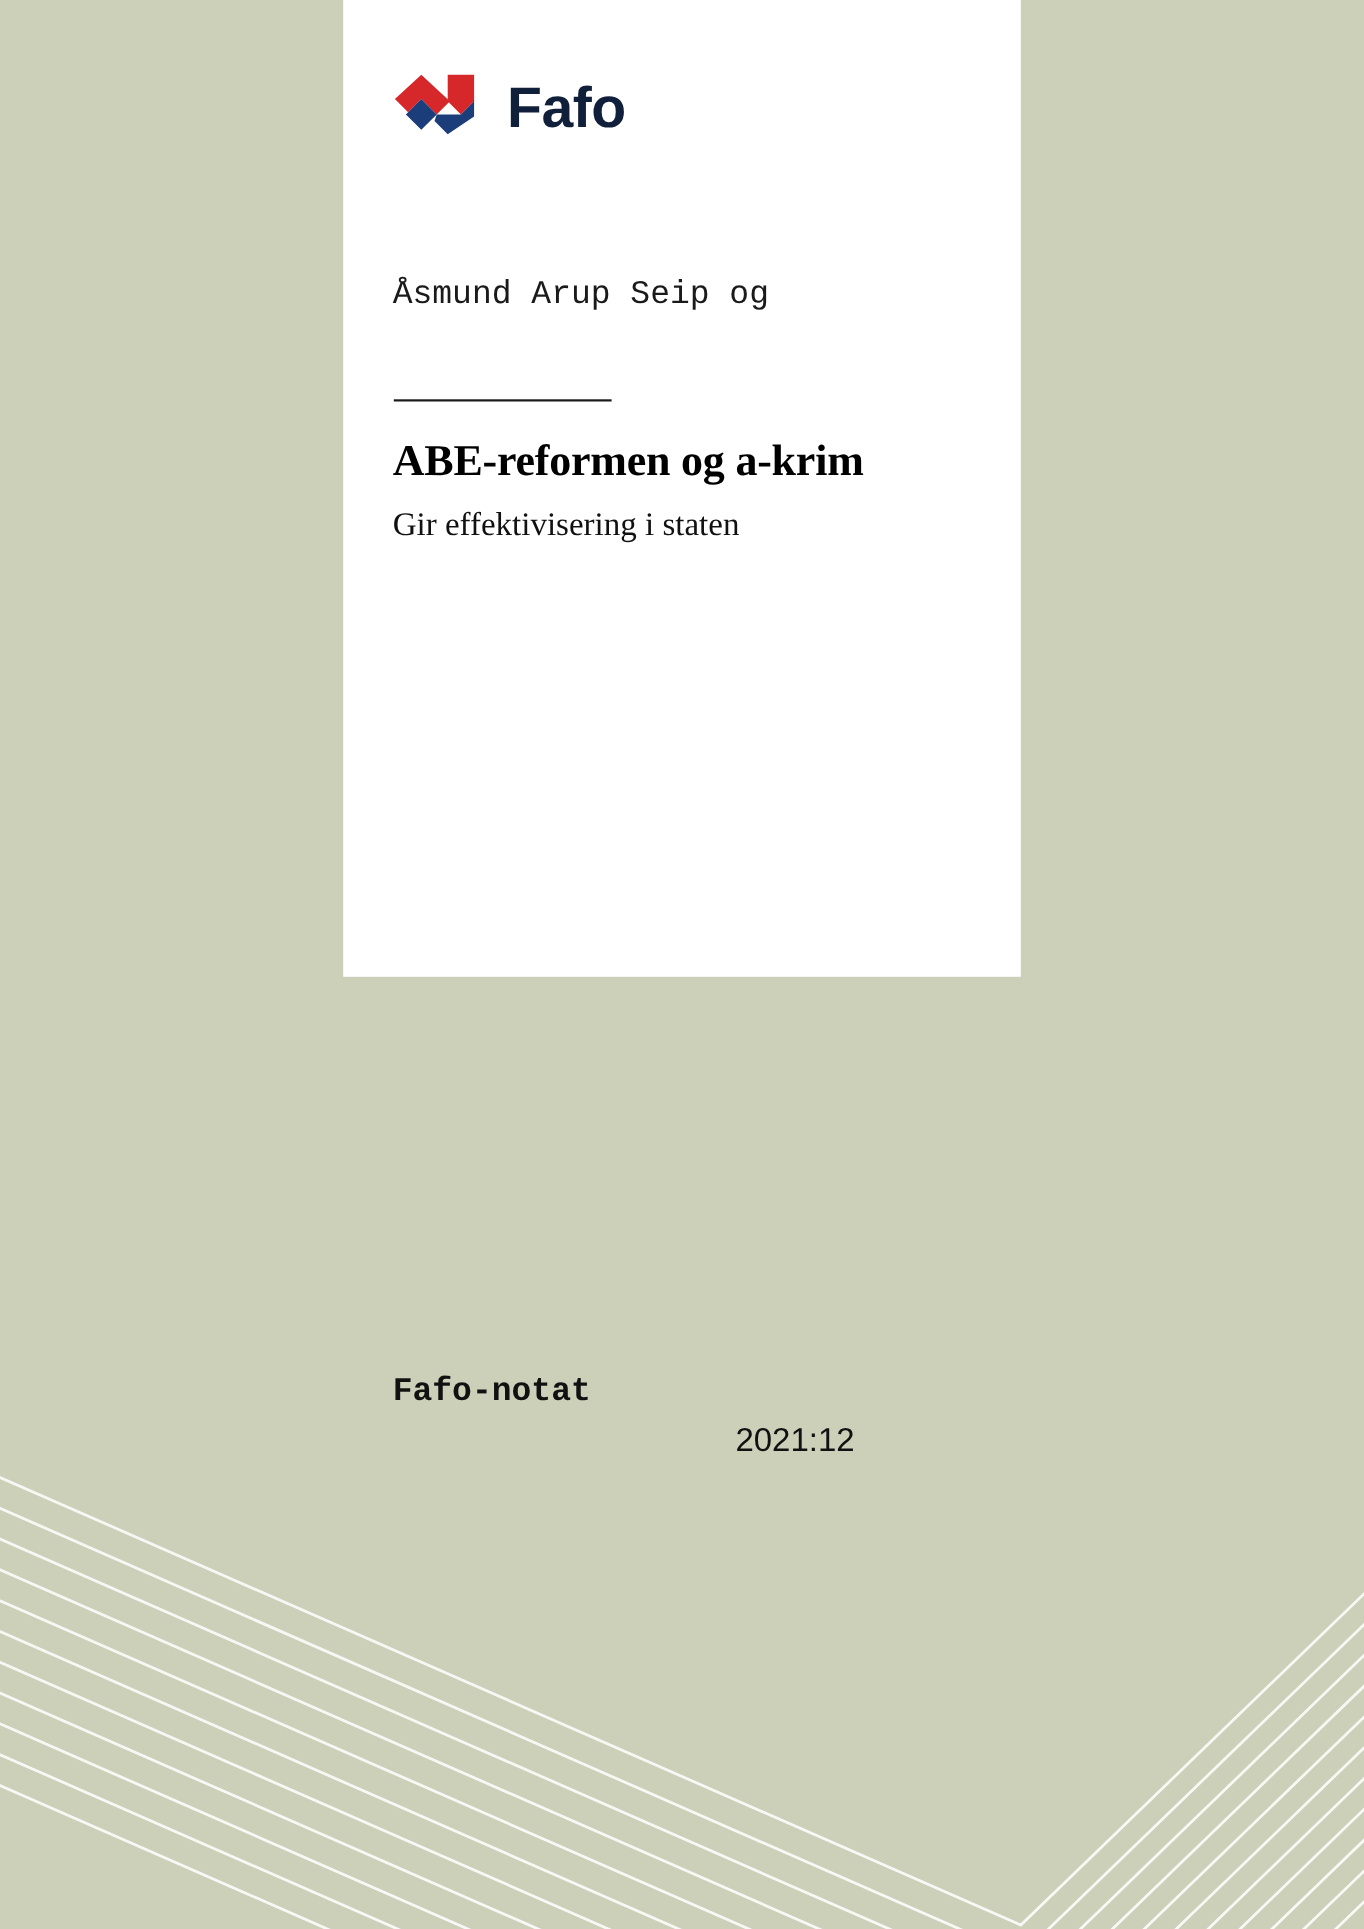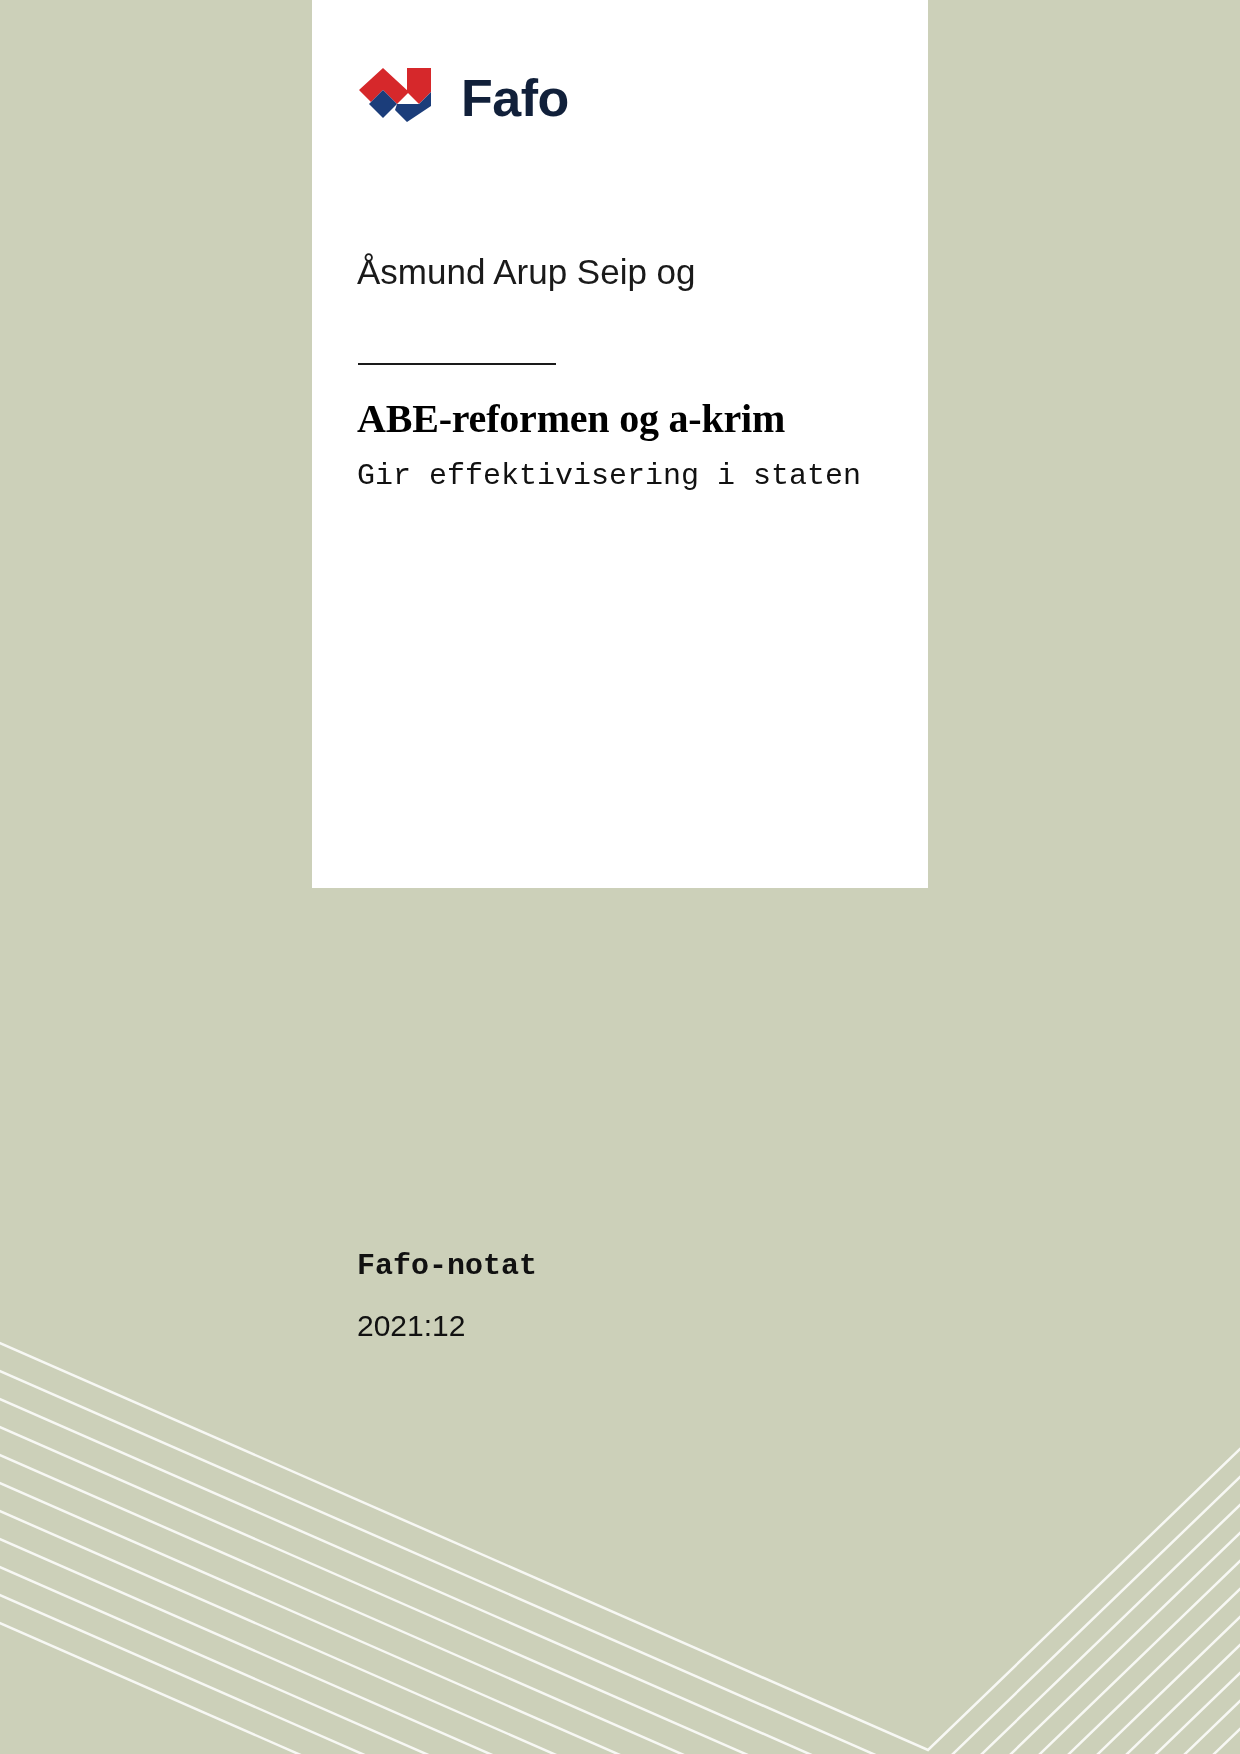--- a/index.html
+++ b/index.html
@@ -58,22 +58,22 @@
     letter-spacing: -0.5px;
     margin-left: 12px;
     line-height: 1;
   }
 
   .authors {
     position: absolute;
     left: 45px;
     top: 248px;
     width: 540px;
-    font-family: Liberation Sans, sans-serif;
-    font-size: 35px;
+    font-family: Liberation Mono, monospace;
+    font-size: 30px;
     line-height: 1.36;
     color: #1a1a1a;
   }
 
   .rule {
     position: absolute;
     left: 46px;
     top: 363px;
     width: 198px;
     height: 2px;
@@ -91,21 +91,21 @@
     line-height: 1.18;
     color: #000000;
     letter-spacing: -0.2px;
   }
 
   .subtitle {
     position: absolute;
     left: 45px;
     top: 458px;
     width: 560px;
-    font-family: Liberation Mono, monospace;
+    font-family: Liberation Serif, serif;
     font-size: 30px;
     line-height: 1.25;
     color: #111111;
   }
 
   .series {
     position: absolute;
     left: 357px;
     top: 1248px;
     width: 420px;
@@ -115,21 +115,22 @@
     font-weight: bold;
     font-size: 30px;
     color: #111111;
     line-height: 1.25;
   }
   .series-number {
     font-family: "Liberation Sans", sans-serif;
     font-size: 30px;
     color: #111111;
     line-height: 1.3;
-    margin-top: 20px;
+    margin-top: 4px;
+    text-align: right;
   }
 </style>
 </head>
 <body>
 
 <div class="page-fan">
   <svg width="1240" height="620" viewBox="0 0 1240 620" aria-hidden="true">
     <g stroke="#ffffff" stroke-width="2.5" fill="none" opacity="0.85">
       <path d="M-30 196 L928 616 L1270 286"></path>
       <path d="M-30 224 L928 644 L1270 314"></path>

